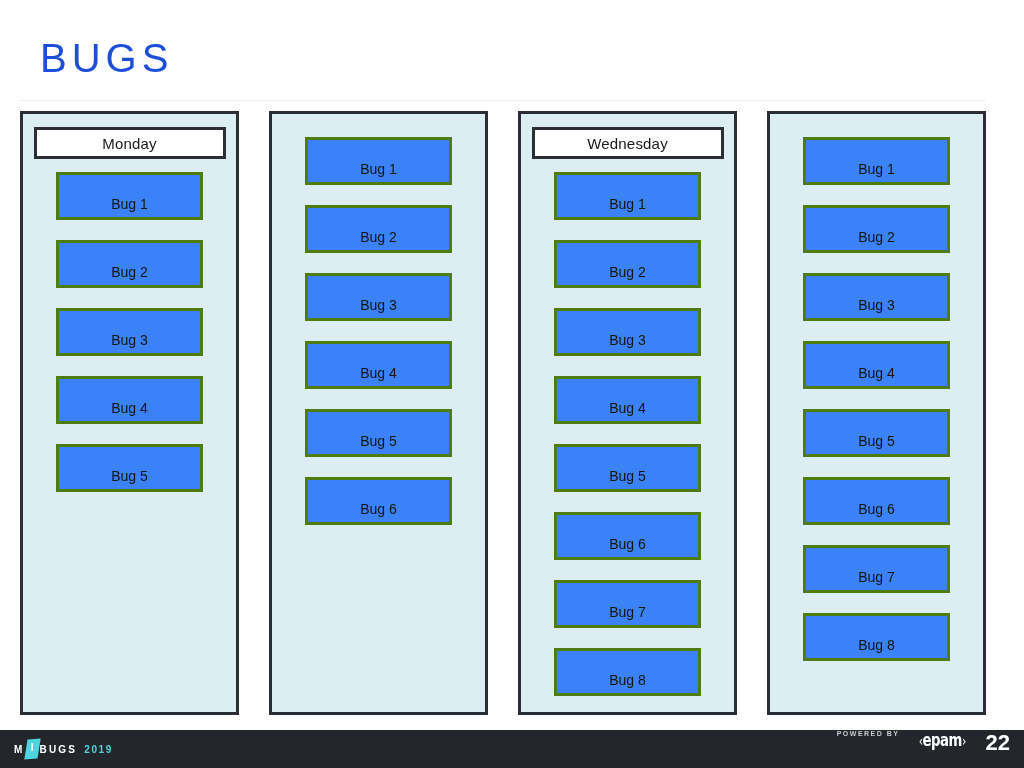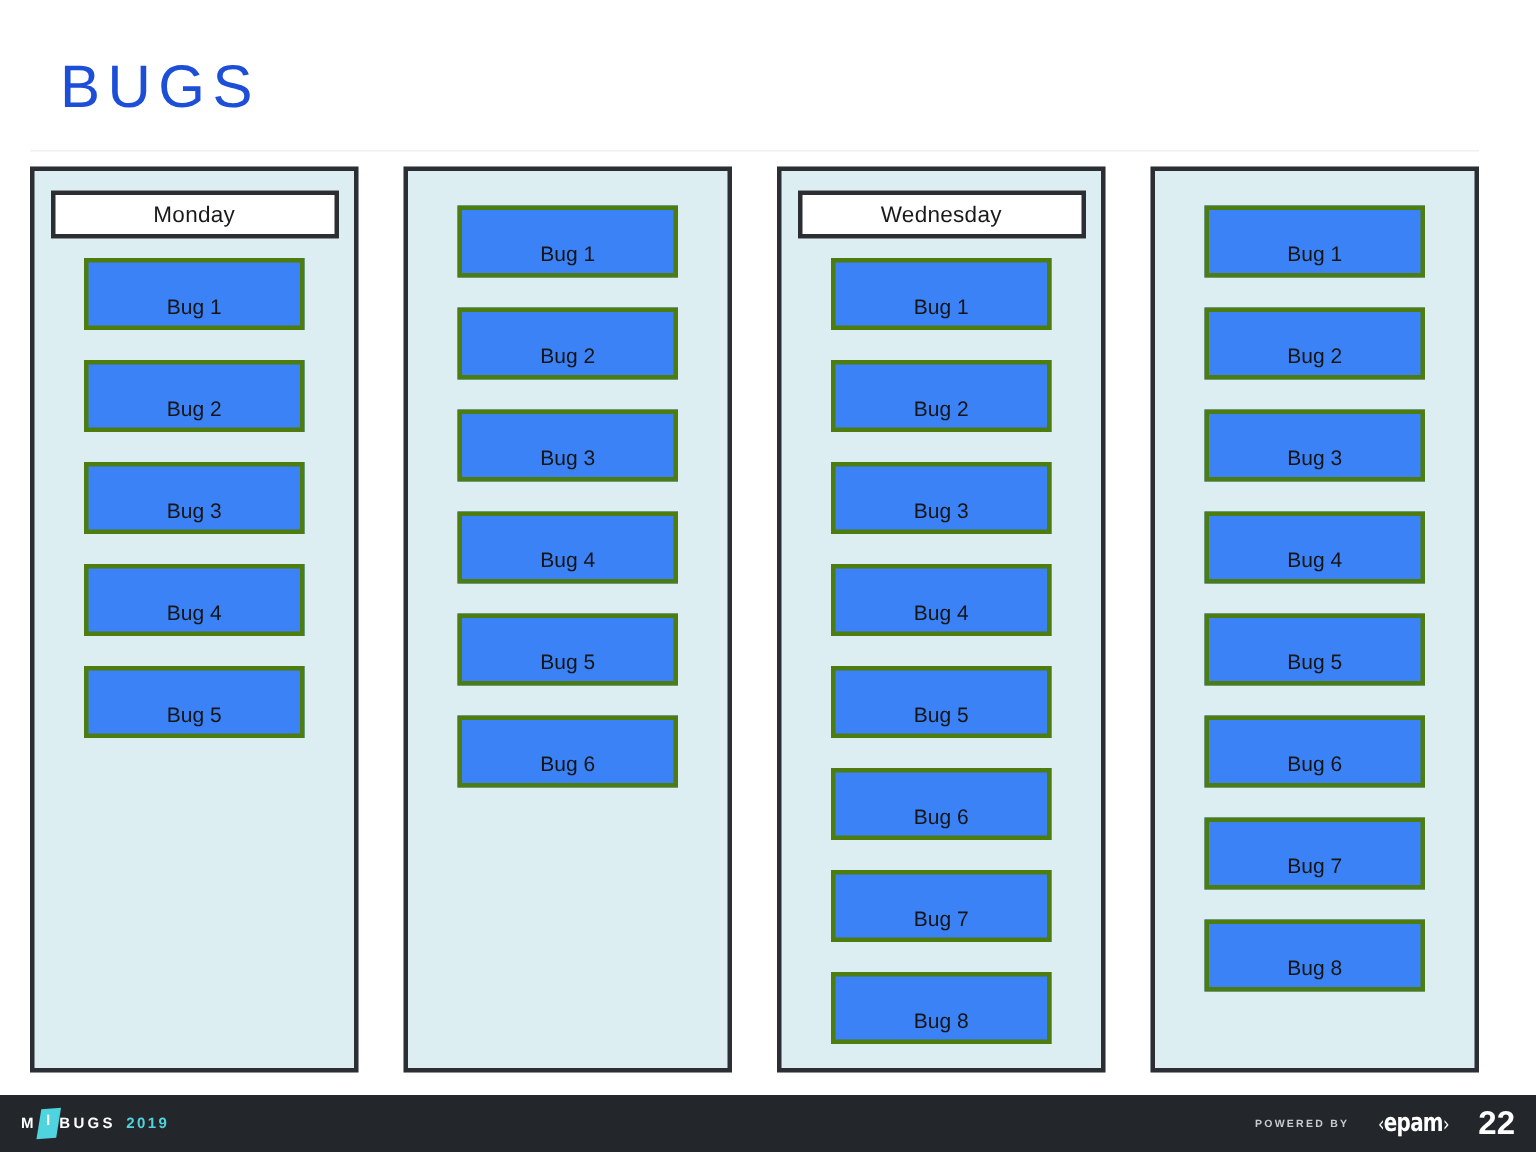--- a/index.html
+++ b/index.html
@@ -158,21 +158,20 @@
     font-size: 10px;
     letter-spacing: 1.6px;
   }
 
   #footer-right {
     position: absolute;
     right: 10px;
     top: 0;
     height: 38px;
     display: flex;
-    align-items: center;
     gap: 12px;
   }
   #powered-by {
     font-size: 7px;
     letter-spacing: 1.5px;
     color: #c8ccd0;
     font-weight: 700;
     white-space: nowrap;
   }
   #epam-logo {

